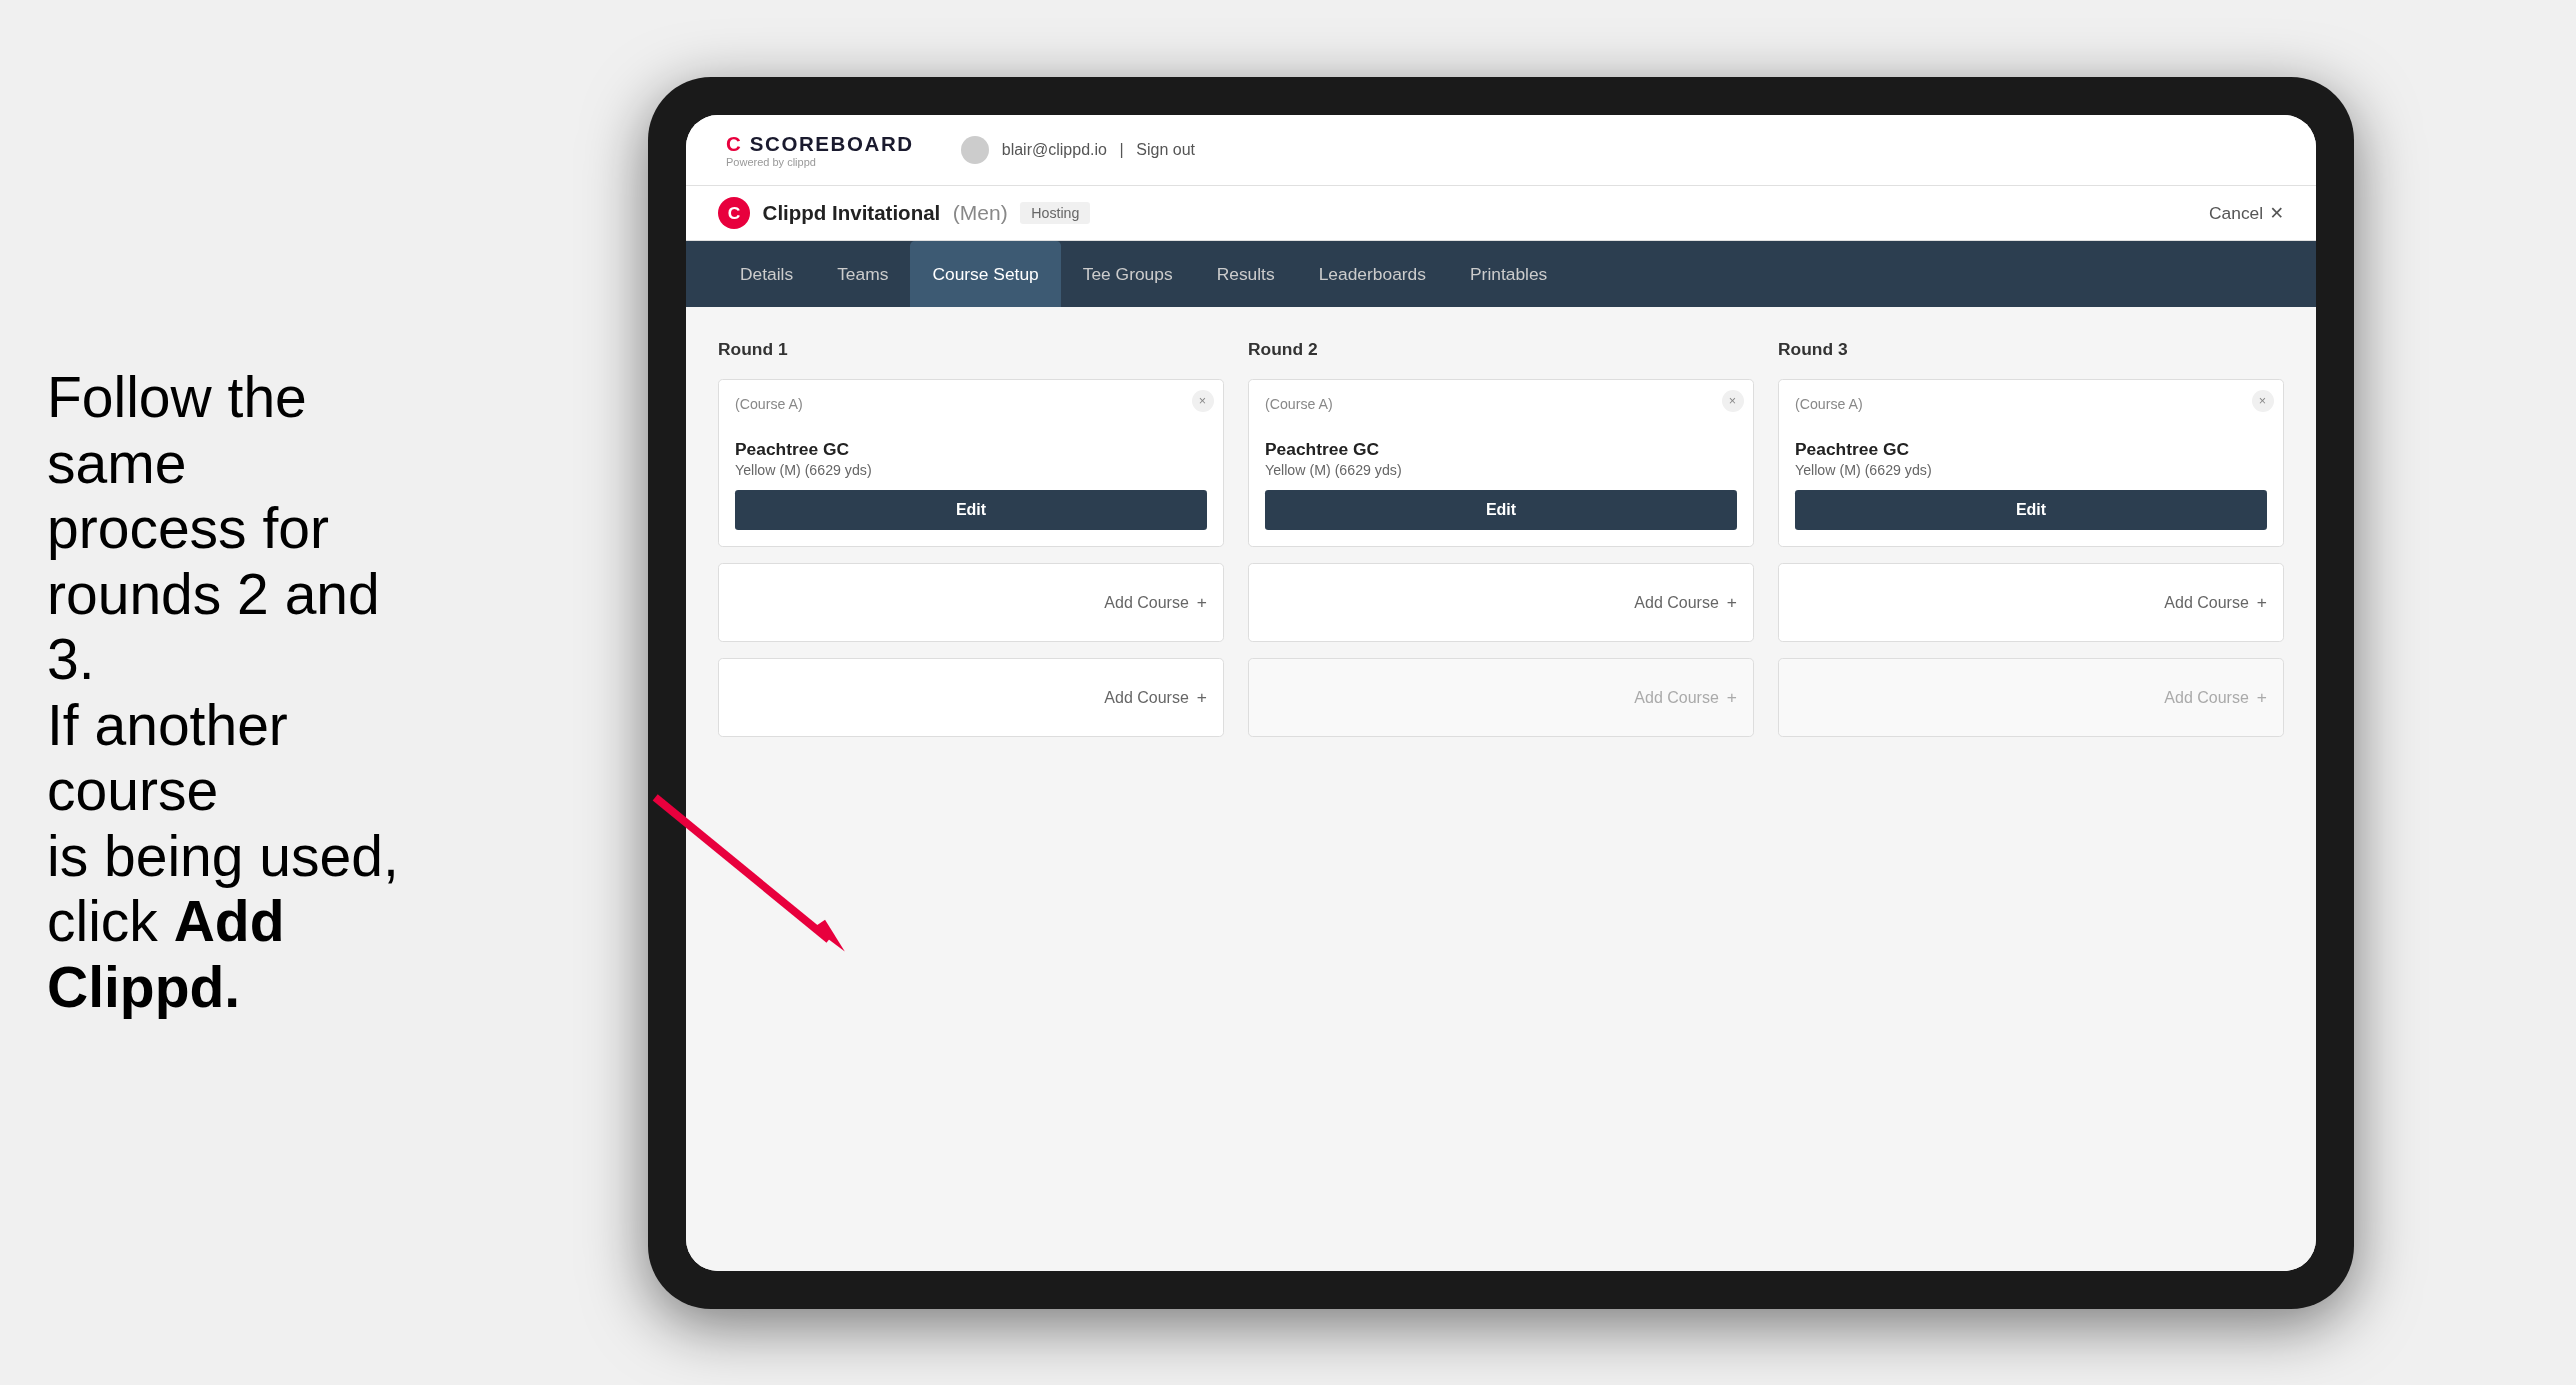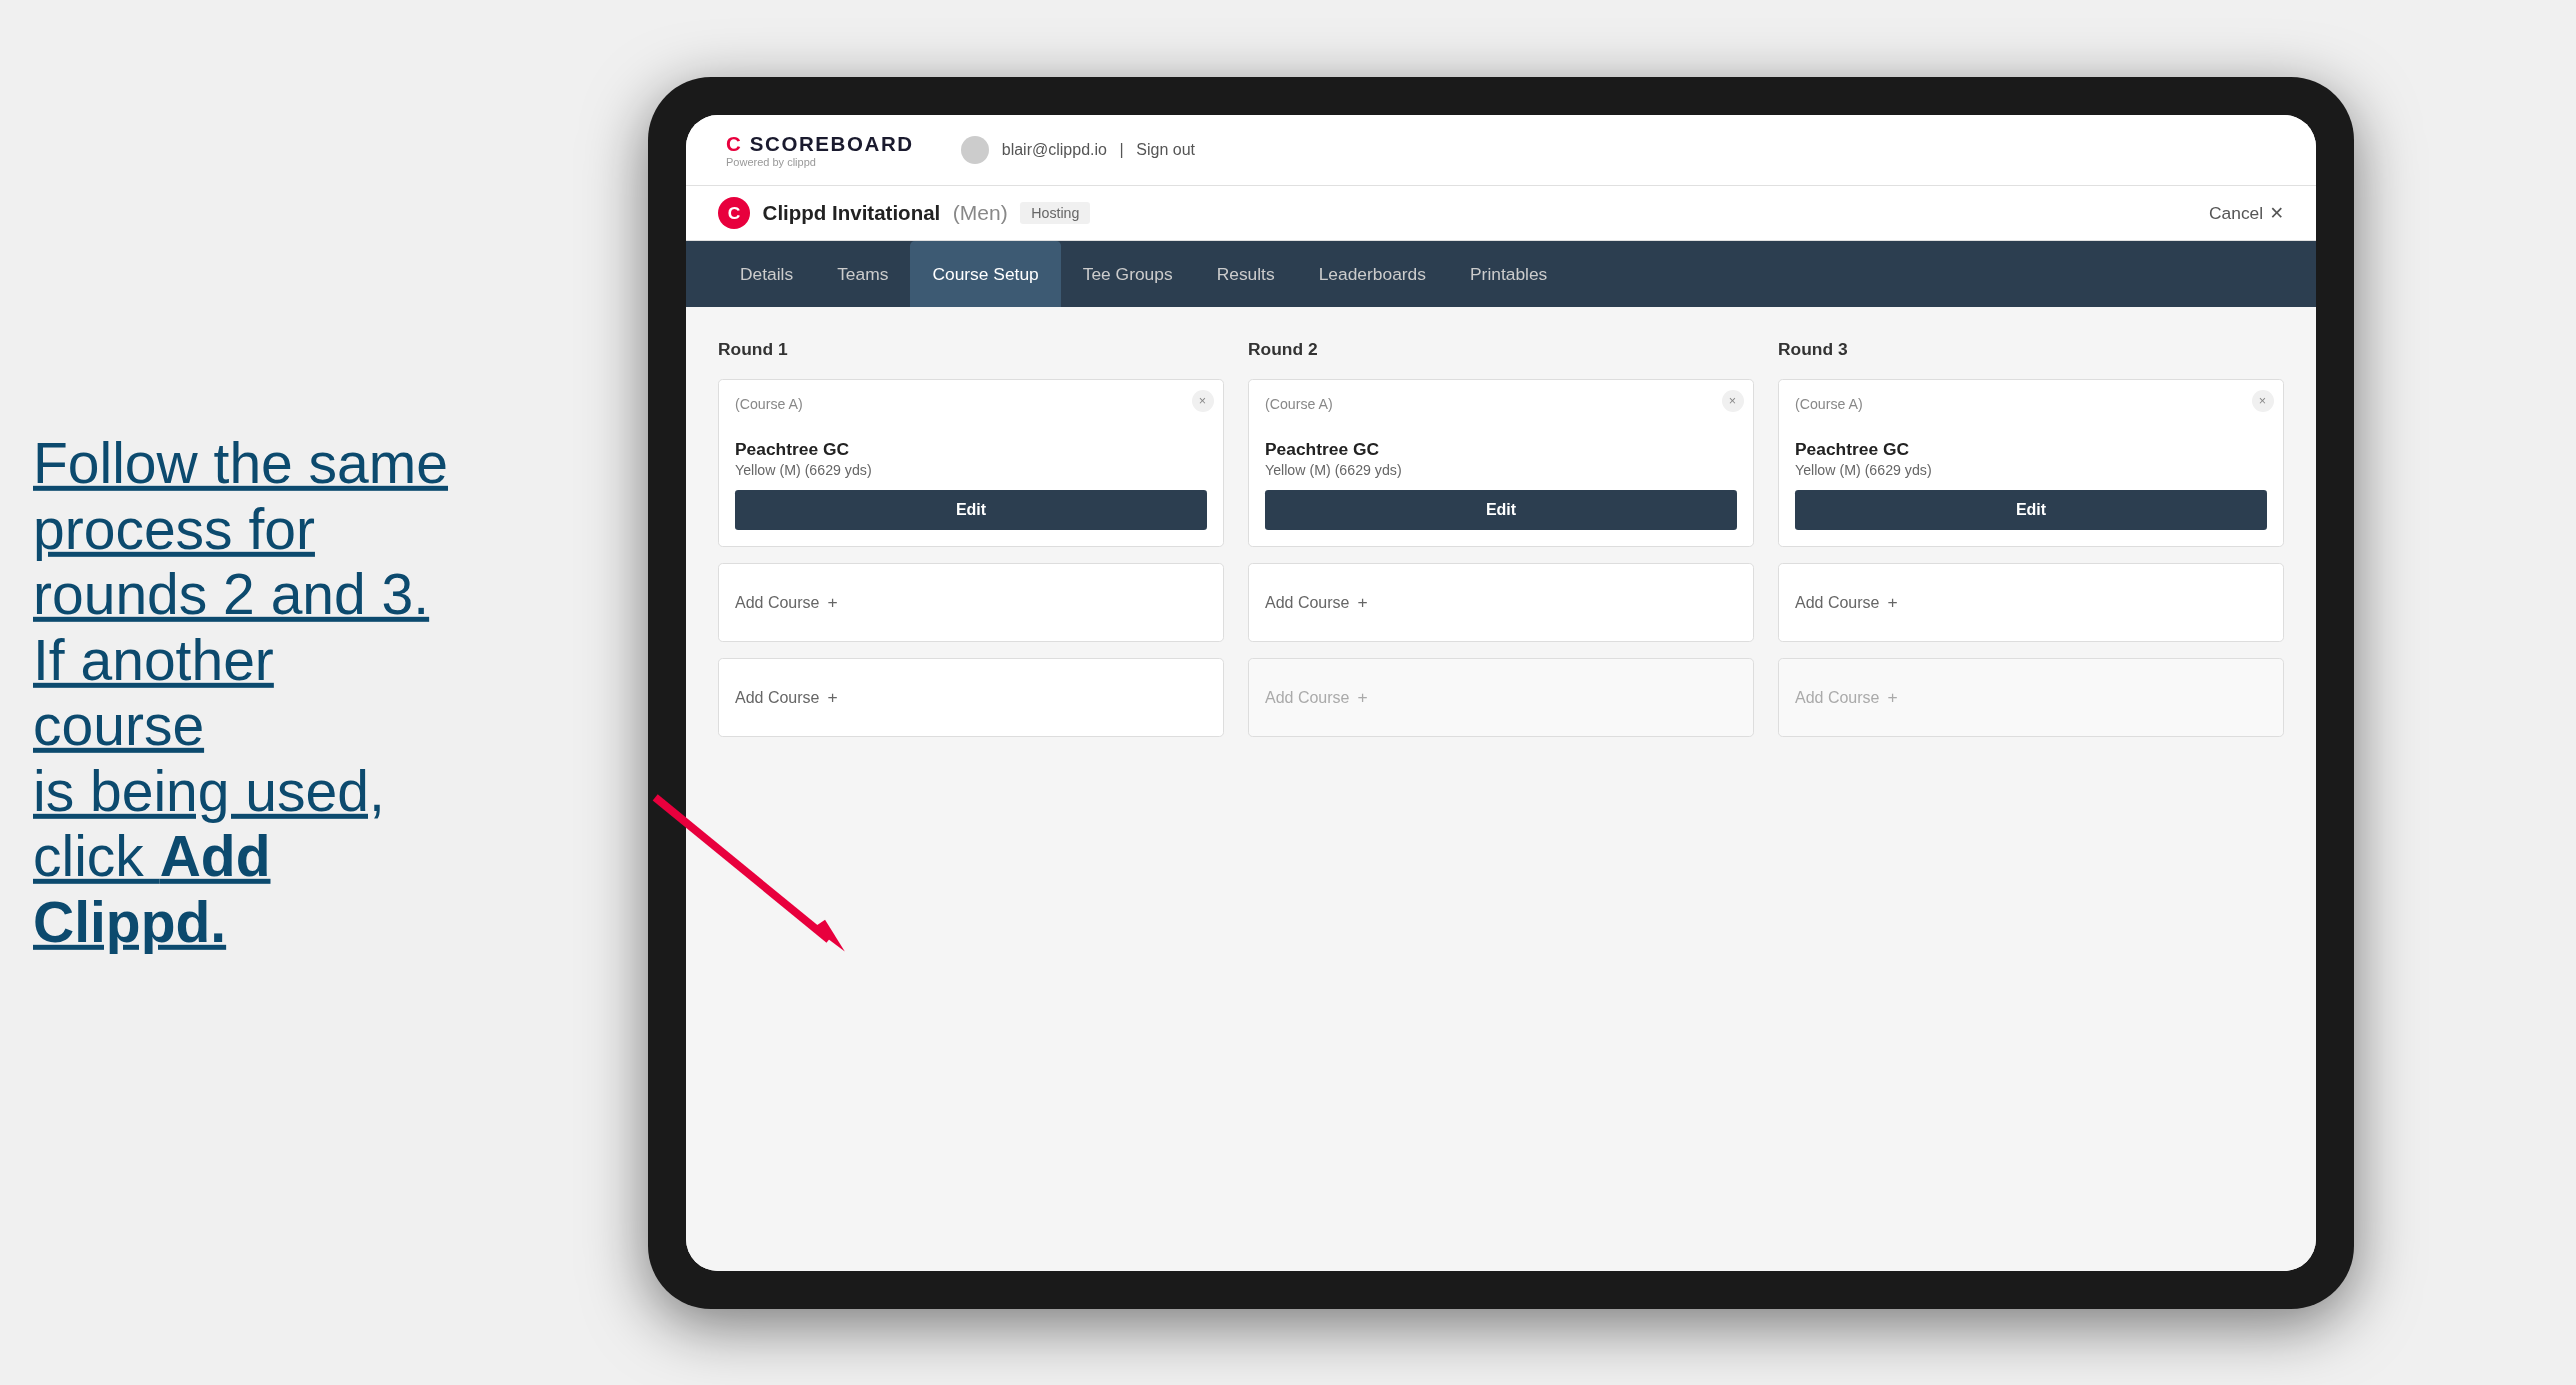--- a/index.html
+++ b/index.html
@@ -17,23 +17,22 @@
 
     
     .instruction-text {
       position: absolute;
       left: 0;
       top: 50%;
       transform: translateY(-50%);
       width: 490px;
       font-size: 57px;
       line-height: 1.15;
-      color: #0c4a6e;
-      padding: 32px 33px;
-      text-decoration: underline;
+      color: #000000;
+      padding: 32px 47px;
     }
     .instruction-text strong {
       font-weight: 900;
     }
 
     
     .tablet {
       position: absolute;
       left: 648px;
       top: 50%;
@@ -275,21 +274,21 @@
       cursor: pointer;
     }
 
     .add-course-card {
       background: #fff;
       border: 0.8px solid #ddd;
       border-radius: 4.7px;
       padding: 24px 16px;
       display: flex;
       align-items: center;
-      justify-content: flex-start;
+      justify-content: flex-end;
       cursor: pointer;
       min-height: 79px;
     }
     .add-course-card.disabled {
       background: #f9f9f9;
       cursor: default;
     }
     .add-course-label {
       font-size: 16px;
       color: #aaa;

